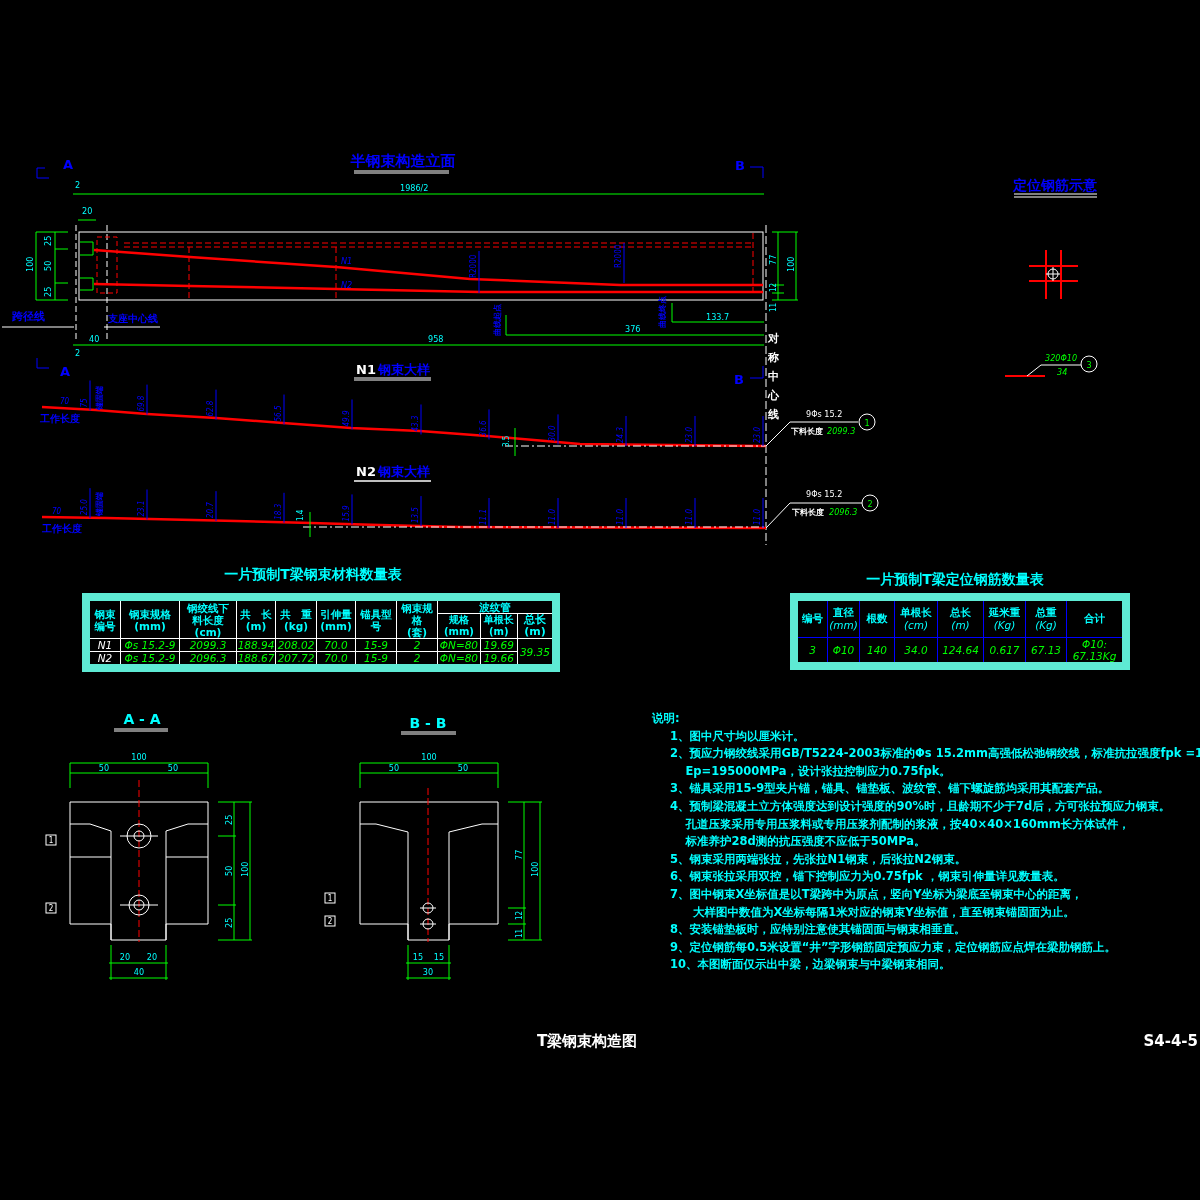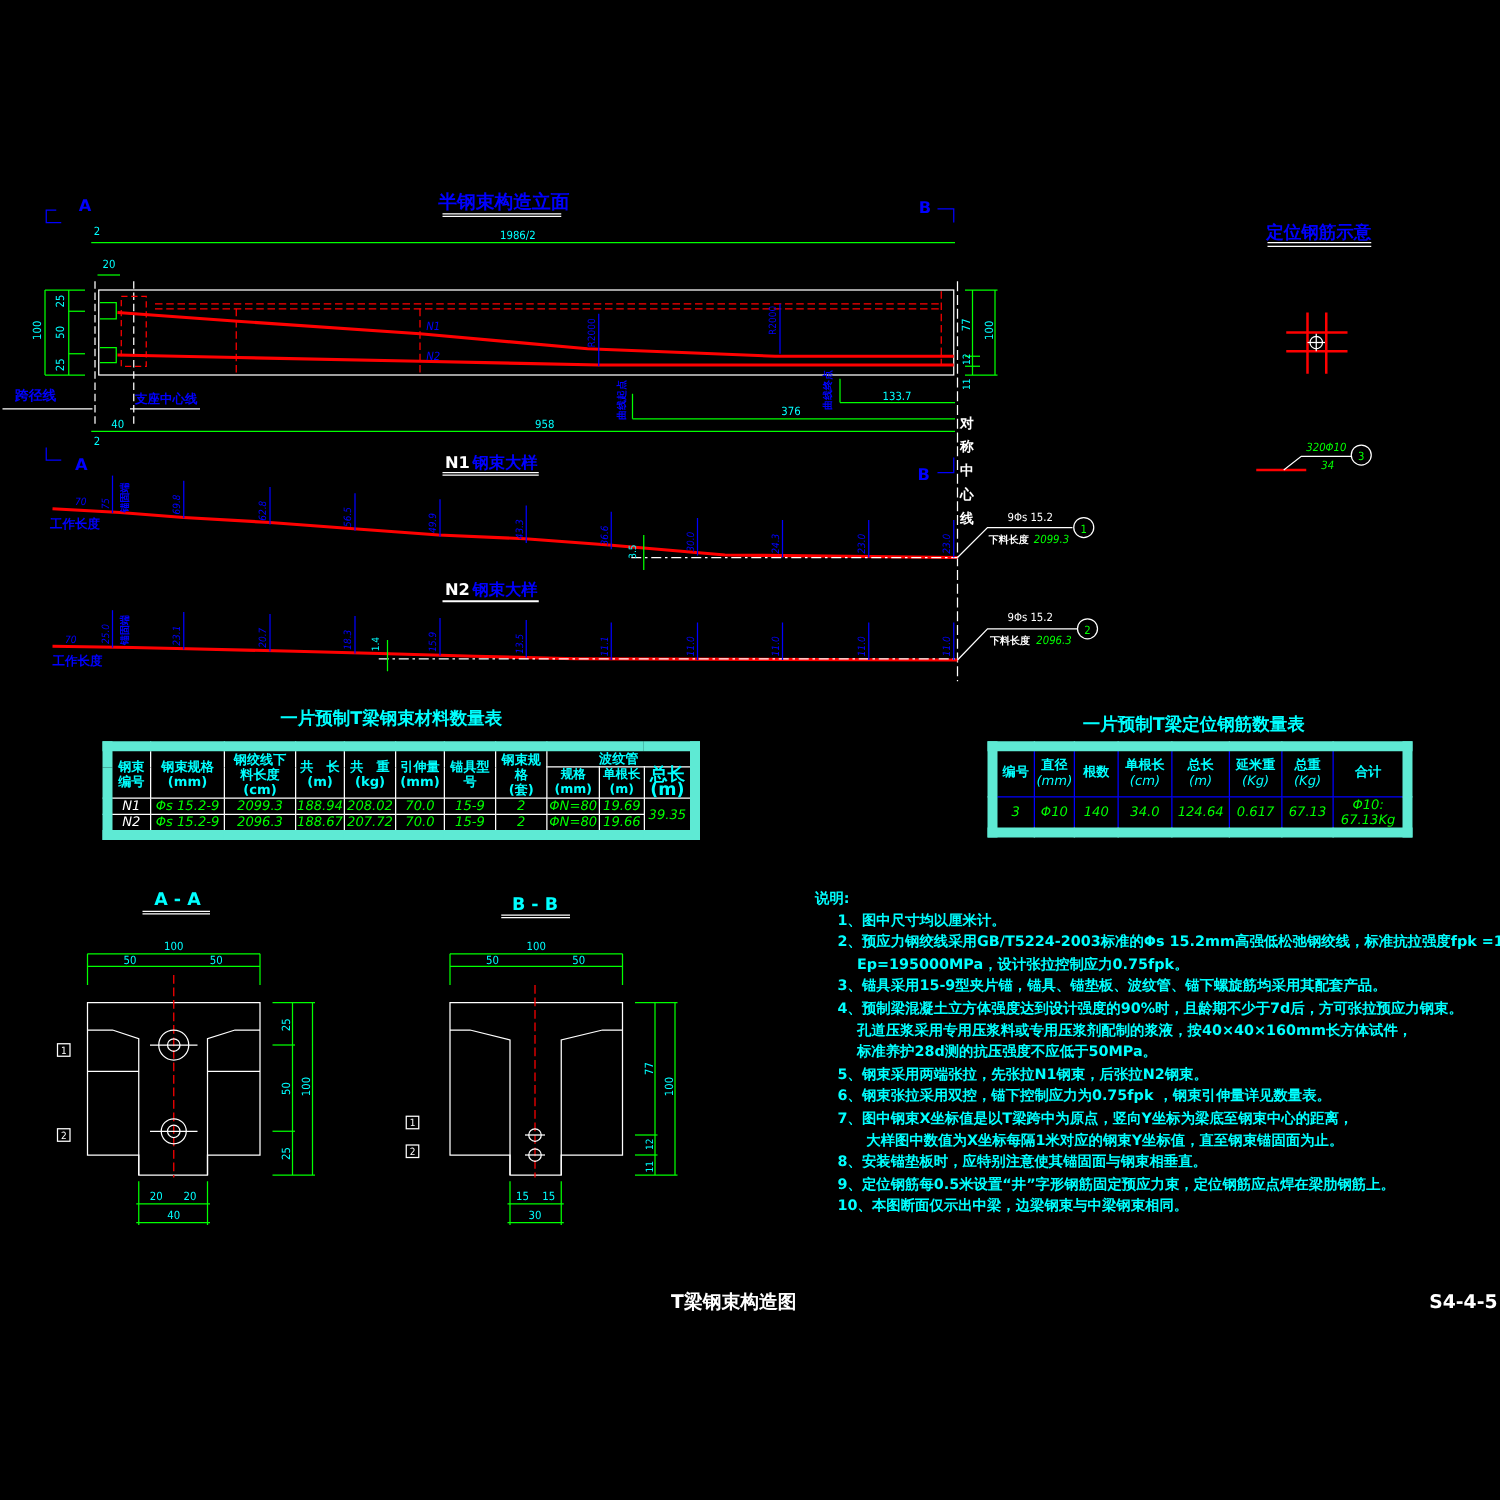--- a/index.html
+++ b/index.html
@@ -332,21 +332,21 @@
     <td class="h" rowspan="2" style="width:38px;"><span>共　长</span><br><span>(m)</span></td>
     <td class="h" rowspan="2" style="width:40px;"><span>共　重</span><br><span>(kg)</span></td>
     <td class="h" rowspan="2" style="width:38px;"><span>引伸量</span><br><span>(mm)</span></td>
     <td class="h" rowspan="2" style="width:40px;">锚具型号</td>
     <td class="h" rowspan="2" style="width:40px;"><span>钢束规格</span><br><span>(套)</span></td>
     <td class="h" colspan="3">波纹管</td>
   </tr>
   <tr style="height:14px;">
     <td class="h" style="font-size:10px;">规格(mm)</td>
     <td class="h" style="font-size:10px;">单根长(m)</td>
-    <td class="h" style="font-size:14px;">总长(m)</td>
+    <td class="h" style="font-size:11px;">总长(m)</td>
   </tr>
   <tr>
     <td style="color:#fff;">N1</td>
     <td>Φs 15.2-9</td>
     <td>2099.3</td>
     <td>188.94</td>
     <td>208.02</td>
     <td>70.0</td>
     <td>15-9</td>
     <td>2</td>

